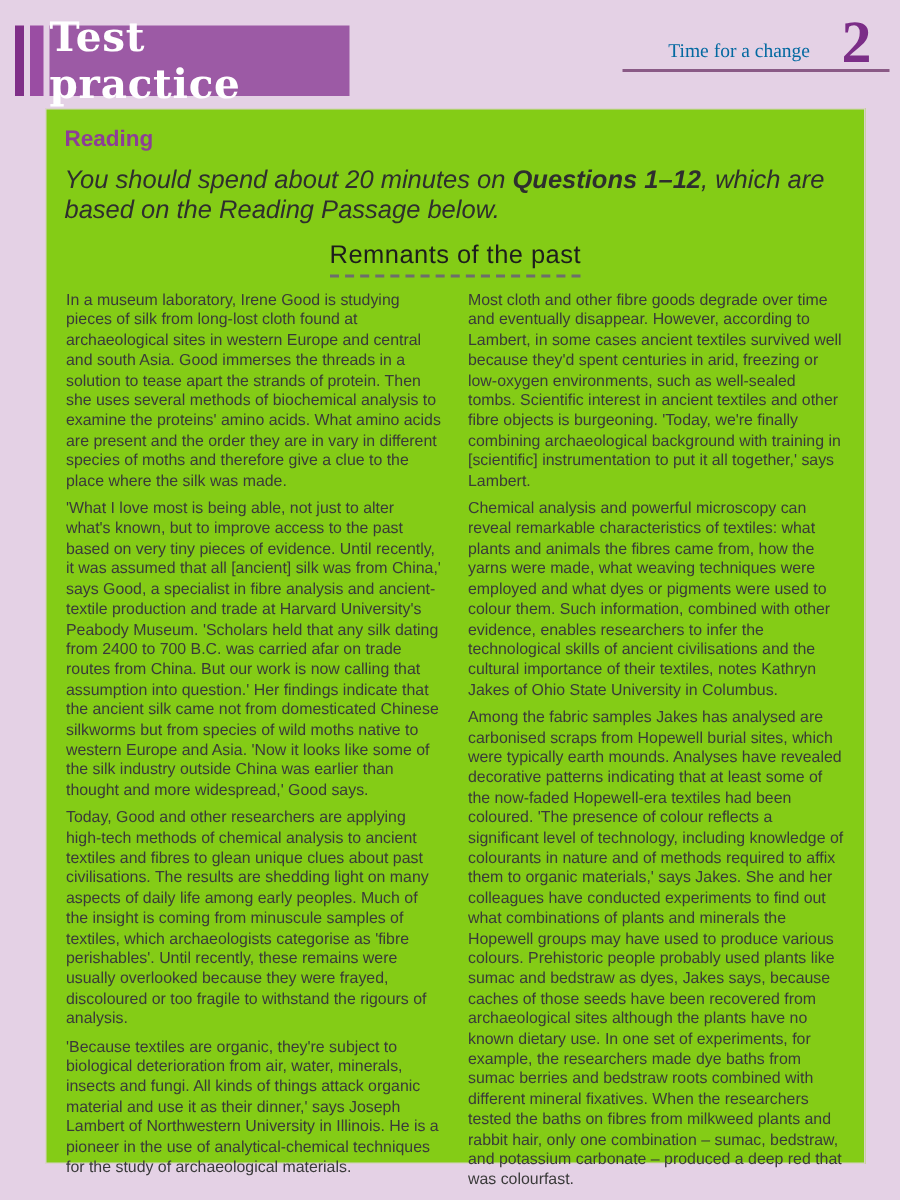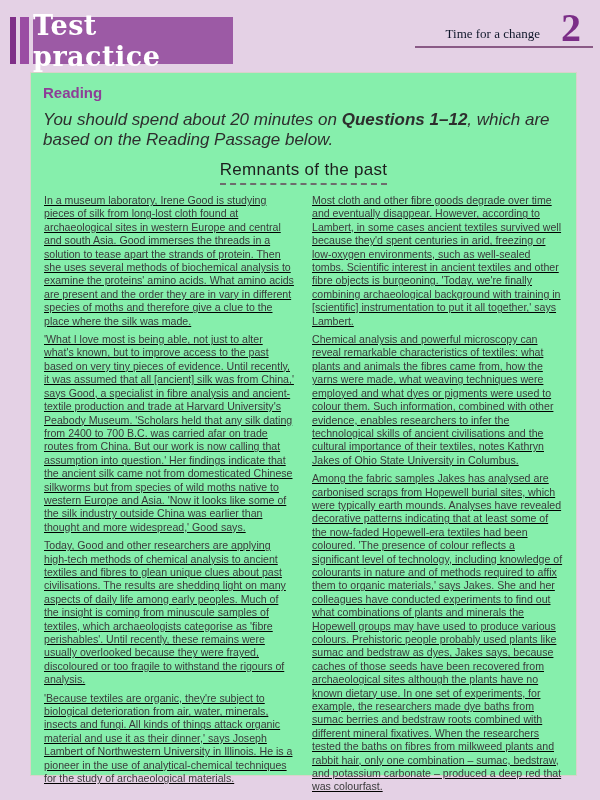--- a/index.html
+++ b/index.html
@@ -23,32 +23,32 @@
     color:#ffffff;
     font-family:"DejaVu Serif", serif;
     font-weight:bold;
     font-size:27px;
     letter-spacing:0.5px;
   }
   .unit-block{position:absolute;right:5px;top:0;width:185px;height:60px;}
   .unit-label{
     position:absolute;right:55px;top:26px;
     font-family:"Liberation Serif", serif;
-    font-size:13px;color:#0f172a;
+    font-size:13px;color:#0369a1;
   }
   .unit-rule{position:absolute;right:2px;top:46px;width:178px;height:2px;background:#8a5a86;}
   .unit-number{
     position:absolute;right:14px;top:4px;
     color:#7b2d87;font-weight:bold;font-size:40px;
     font-family:"Liberation Serif", serif;
   }
   
   .card{
     position:absolute;left:30px;top:72px;width:547px;height:704px;
-    background:#86efac;
+    background:#84cc16;
     border:1px solid #d9d2ca;
     box-sizing:border-box;
   }
   .reading-heading{
     margin:11px 0 0 12px;
     color:#8d3e97;font-weight:bold;font-size:15px;
   }
   .instruction{
     margin:9px 12px 0 12px;
     font-style:italic;font-size:17px;color:#2e2e2e;
@@ -59,21 +59,20 @@
     display:inline-block;
     font-weight:normal;font-size:17px;color:#1d1d1d;
     border-bottom:2px dashed #6d6d6d;
     padding-bottom:3px;
     letter-spacing:0.3px;
   }
   .columns{
     display:flex;
     padding:0 13px;
     gap:17px;
-    text-decoration:underline;
   }
   .col{flex:1;min-width:0;}
   .col p{
     margin:0 0 5px 0;
     font-size:10.6px;line-height:13.4px;color:#3a3a3a;
     text-align:left;
   }
 </style>
 </head>
 <body>

